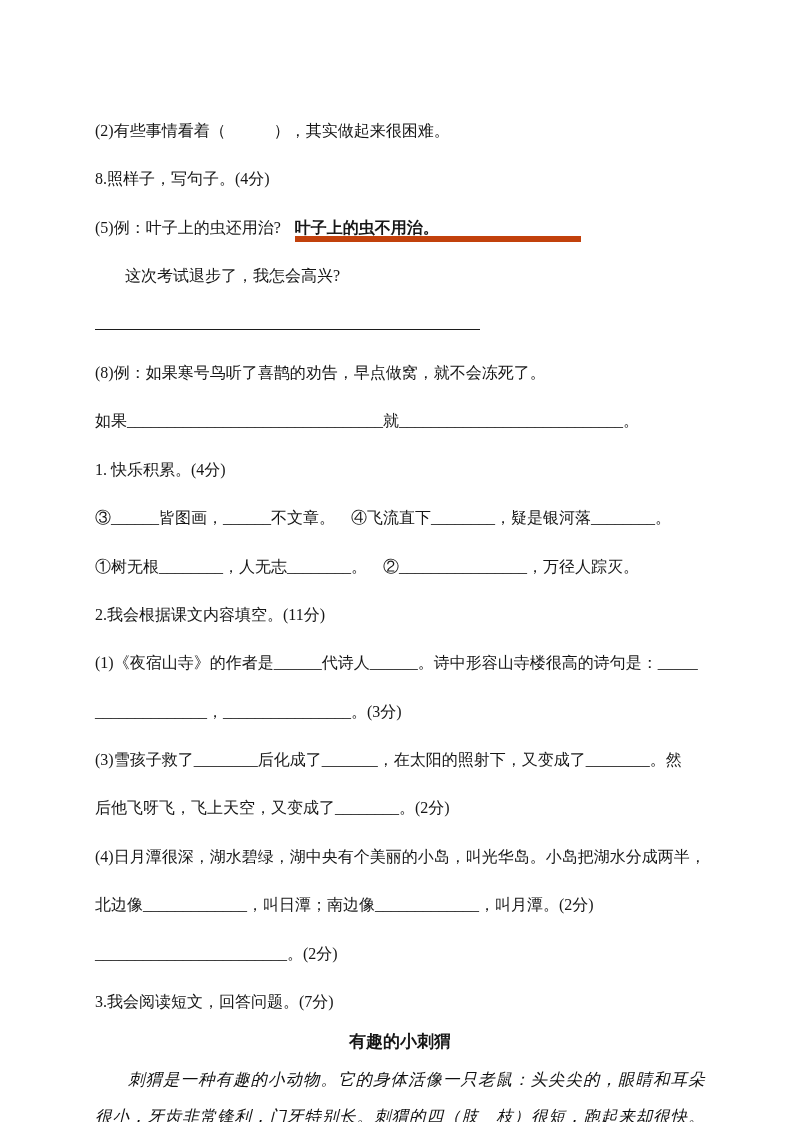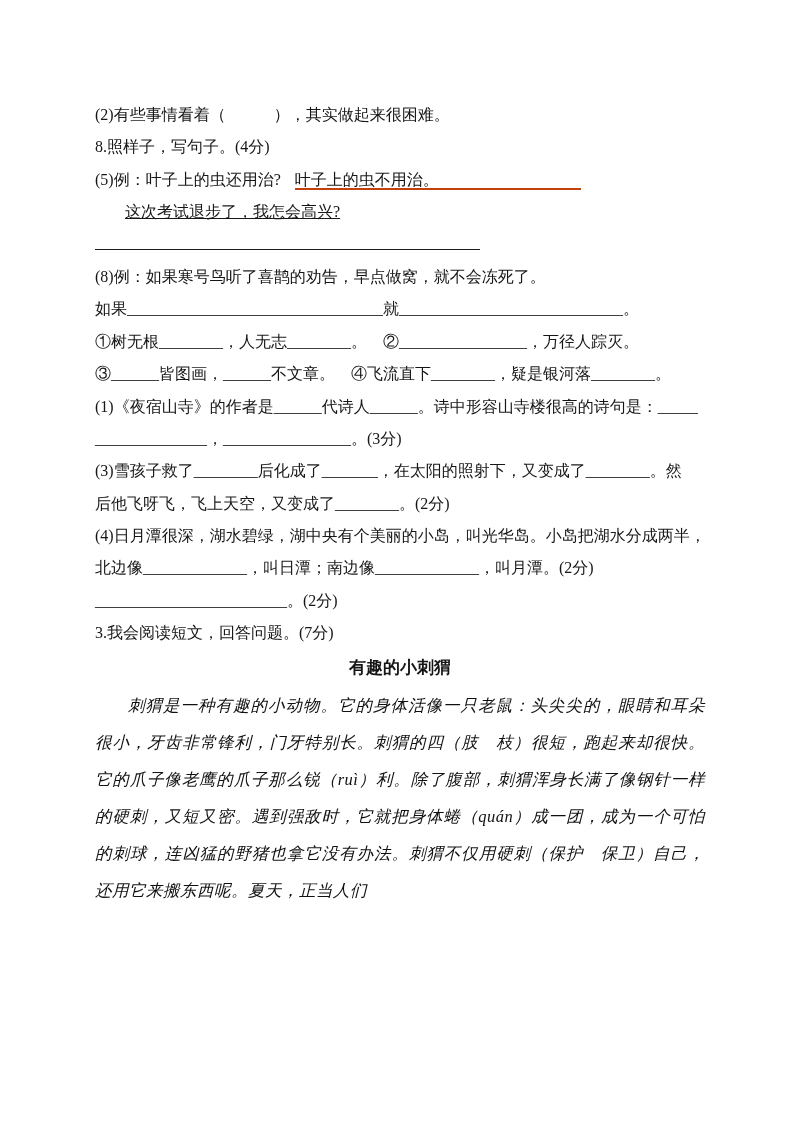--- a/index.html
+++ b/index.html
@@ -12,41 +12,43 @@
     padding: 99px 88px 0 95px;
     font-family: "Liberation Serif", "DejaVu Serif", serif;
     font-size: 16px;
     color: #161616;
     overflow: hidden;
   }
   .line {
     height: 32.4px;
     line-height: 32.4px;
     white-space: nowrap;
+    margin-top: 16px;
   }
-  .indent { padding-left: 30px; text-decoration: underline; }
+  .indent { padding-left: 30px; }
   .ans-underline {
-    border-bottom: 2px solid #c2410c;
+    border-bottom: 6px solid #c2410c;
     margin-left: 14px;
     padding-right: 142px;
+    font-weight: bold;
   }
   .rule {
     display: inline-block;
     width: 385px;
     height: 0.95em;
     border-bottom: 1px solid #1c1c1c;
   }
   .passage-title {
     height: 33px;
     line-height: 33px;
     text-align: center;
     font-weight: bold;
     font-size: 17px;
     font-family: "Liberation Sans", "DejaVu Sans", sans-serif;
-    margin-top: 1px;
+    margin-top: 7px;
   }
   .passage {
     margin-top: 3px;
     font-style: italic;
     font-size: 16.5px;
     line-height: 37px;
     letter-spacing: 0.5px;
     text-align: justify;
     text-indent: 2em;
     color: #101010;
@@ -67,23 +69,25 @@
 
   <div class="line indent">这次考试退步了，我怎会高兴?</div>
 
   <div class="line">
     <span class="rule"></span>
   </div>
 
   <div class="line">(8)例：如果寒号鸟听了喜鹊的劝告，早点做窝，就不会冻死了。</div>
   <div class="line">如果________________________________就____________________________。</div>
 
+  <div class="line">1. 快乐积累。(4分)</div>
+  <div class="line">③______皆图画，______不文章。　④飞流直下________，疑是银河落________。</div>
   <div class="line">①树无根________，人无志________。　②________________，万径人踪灭。</div>
-  <div class="line">③______皆图画，______不文章。　④飞流直下________，疑是银河落________。</div>
 
+  <div class="line">2.我会根据课文内容填空。(11分)</div>
   <div class="line">(1)《夜宿山寺》的作者是______代诗人______。诗中形容山寺楼很高的诗句是：_____</div>
   <div class="line">______________，________________。(3分)</div>
   <div class="line">(3)雪孩子救了________后化成了_______，在太阳的照射下，又变成了________。然</div>
   <div class="line">后他飞呀飞，飞上天空，又变成了________。(2分)</div>
   <div class="line">(4)日月潭很深，湖水碧绿，湖中央有个美丽的小岛，叫光华岛。小岛把湖水分成两半，</div>
   <div class="line">北边像_____________，叫日潭；南边像_____________，叫月潭。(2分)</div>
   <div class="line">________________________。(2分)</div>
 
   <div class="line">3.我会阅读短文，回答问题。(7分)</div>
 

